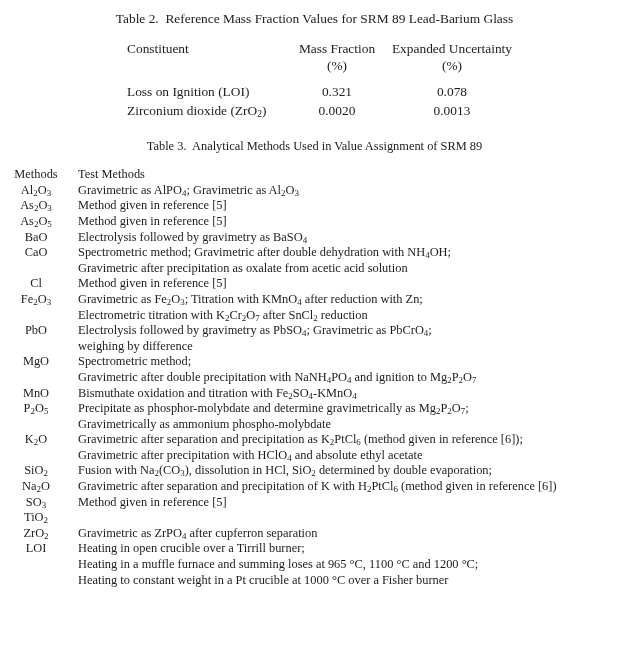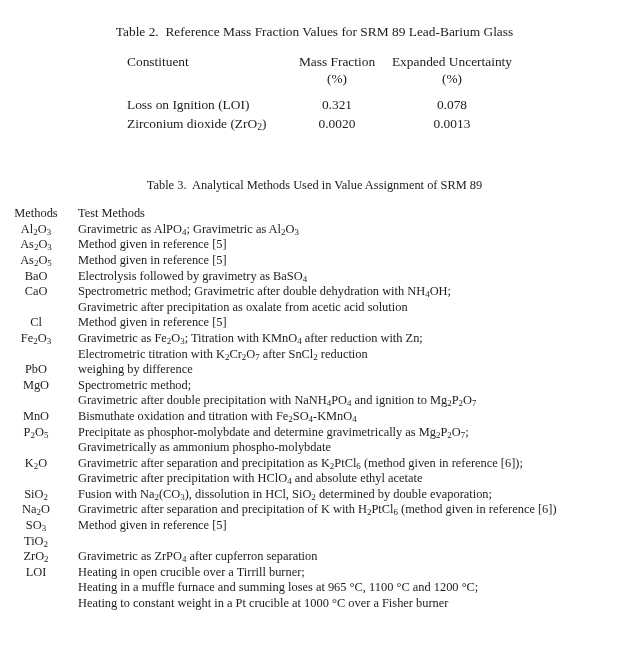--- a/index.html
+++ b/index.html
@@ -9,21 +9,21 @@
     color: #1c1c1c;
     font-family: "Liberation Serif", "DejaVu Serif", serif;
     overflow: hidden;
     -webkit-font-smoothing: antialiased;
   }
   sub { font-size: 0.72em; line-height: 0; vertical-align: -0.22em; }
 
   
   .t2-section { font-size: 13.4px; }
   .t2-title {
-    padding-top: 24px;
+    padding-top: 11px;
     text-align: center;
     white-space: nowrap;
   }
   .t2-head {
     margin: 13px 0 0 127px;
     display: grid;
     grid-template-columns: 170px 80px 150px;
   }
   .t2-head .c1 { text-align: left; line-height: 17px; white-space: nowrap; }
   .t2-head .c2, .t2-head .c3 { text-align: center; line-height: 17px; white-space: nowrap; }
@@ -32,21 +32,21 @@
     display: grid;
     grid-template-columns: 170px 80px 150px;
     line-height: 18.6px;
   }
   .t2-row .c1 { text-align: left; white-space: nowrap; }
   .t2-row .c2, .t2-row .c3 { text-align: center; white-space: nowrap; }
 
   
   .t3-section { font-size: 12.4px; }
   .t3-title {
-    margin-top: 45px;
+    margin-top: 19px;
     text-align: center;
     white-space: nowrap;
   }
   .t3-grid { margin-top: 13px; }
   .t3-row {
     display: grid;
     grid-template-columns: 72px 1fr;
     column-gap: 6px;
     align-items: start;
   }
@@ -136,20 +136,21 @@
           <div class="t3-row">
             <div class="t3-el">Fe<sub>2</sub>O<sub>3</sub></div>
             <div class="t3-mth">
               <div class="method-line">Gravimetric as Fe<sub>2</sub>O<sub>3</sub>; Titration with KMnO<sub>4</sub> after reduction with Zn;</div>
               <div class="method-line">Electrometric titration with K<sub>2</sub>Cr<sub>2</sub>O<sub>7</sub> after SnCl<sub>2</sub> reduction</div>
             </div>
           </div>
           <div class="t3-row">
             <div class="t3-el">PbO</div>
             <div class="t3-mth">
+              <div class="method-line">Electrolysis followed by gravimetry as PbSO<sub>4</sub>; Gravimetric as PbCrO<sub>4</sub>;</div>
               <div class="method-line">weighing by difference</div>
             </div>
           </div>
           <div class="t3-row">
             <div class="t3-el">MgO</div>
             <div class="t3-mth">
               <div class="method-line">Spectrometric method;</div>
               <div class="method-line">Gravimetric after double precipitation with NaNH<sub>4</sub>PO<sub>4</sub> and ignition to Mg<sub>2</sub>P<sub>2</sub>O<sub>7</sub></div>
             </div>
           </div>

